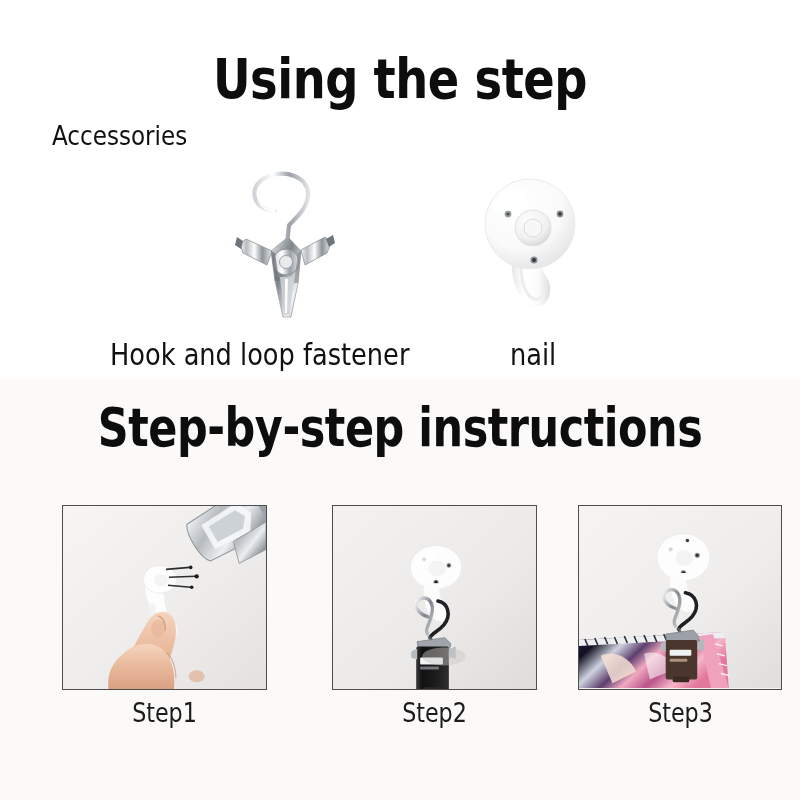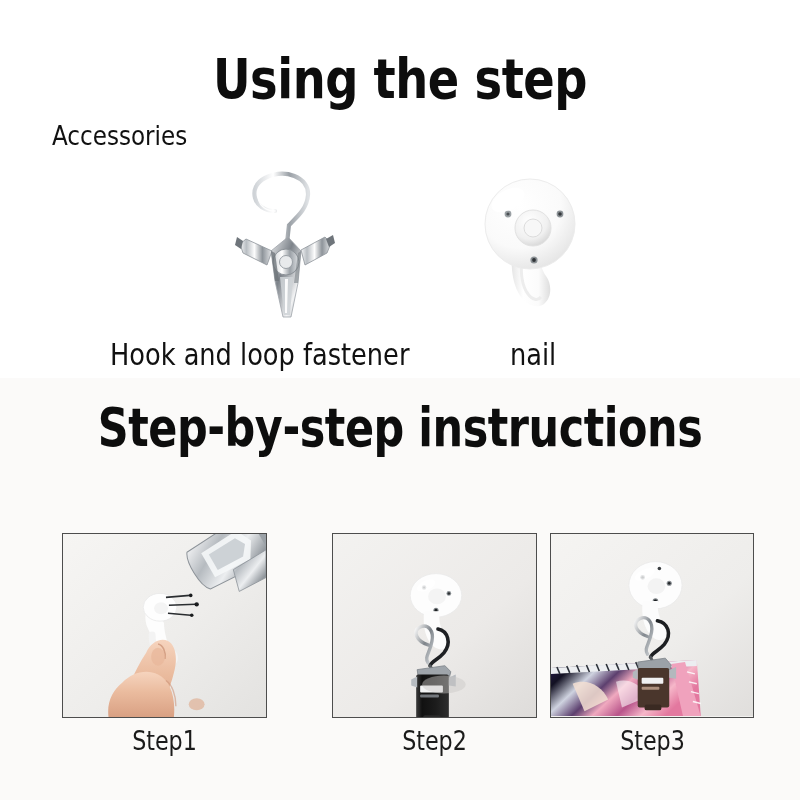--- a/index.html
+++ b/index.html
@@ -94,24 +94,24 @@
     font-family: "DejaVu Sans Condensed", "Liberation Sans Narrow", "Liberation Sans", sans-serif;
     font-weight: 700;
     font-size: 53px;
     line-height: 60px;
     letter-spacing: -0.5px;
     color: #0d0d0d;
     transform: scaleX(0.90);
     white-space: nowrap;
   }
 
-  .step-card { position: absolute; top: 505px; margin-top: 28px; }
+  .step-card { position: absolute; top: 505px; }
   #step-card-0 { left: 62px;  }
   #step-card-1 { left: 332px; }
-  #step-card-2 { left: 550px; }
+  #step-card-2 { left: 578px; }
 
   .photo-frame {
     width: 205px; height: 185px;
     border: 1.5px solid #4d4d4d;
     background: #f2f1ef;
     position: relative;
     overflow: hidden;
   }
   #step-card-2 .photo-frame { width: 204px; }
 

